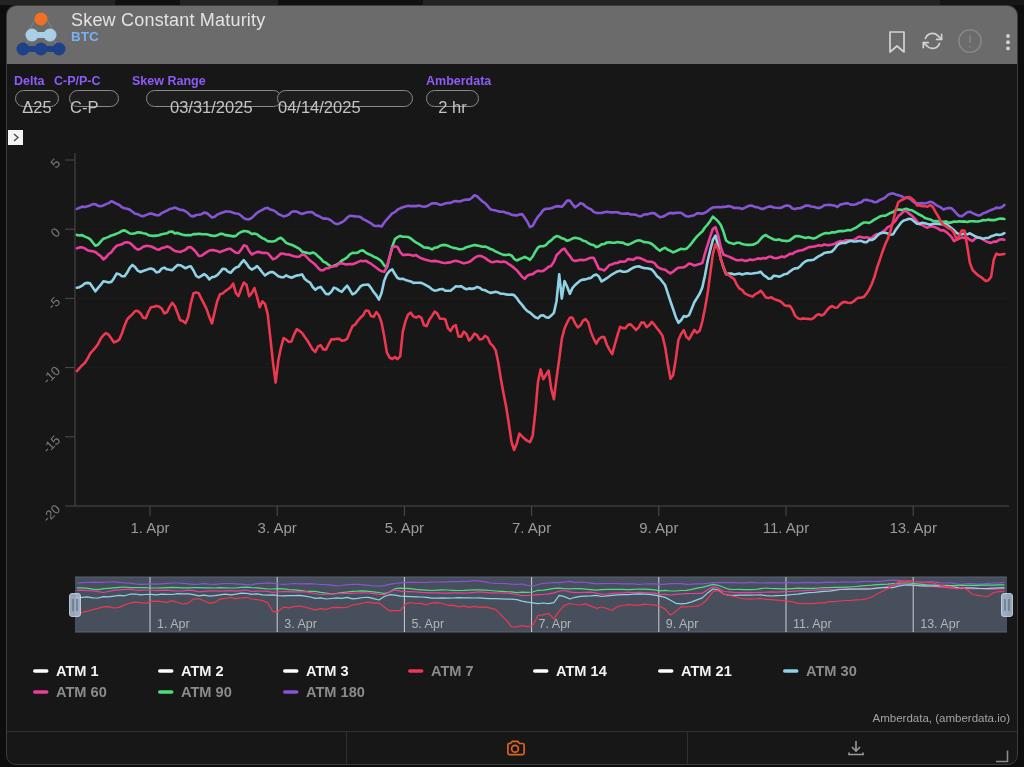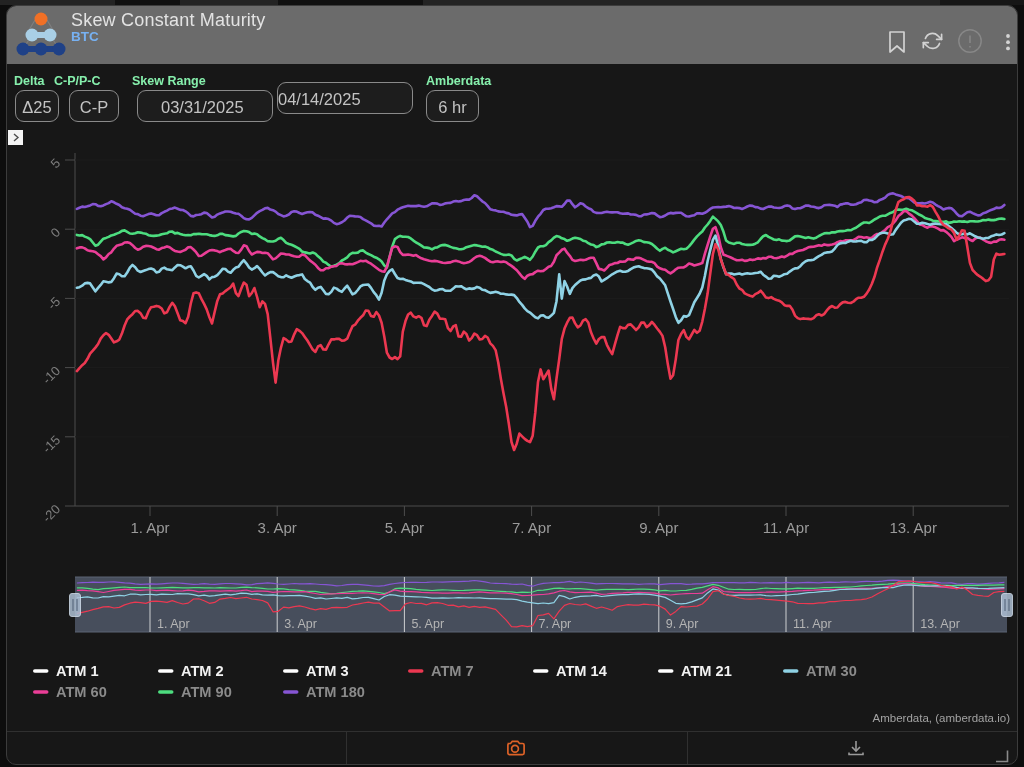--- a/index.html
+++ b/index.html
@@ -2,22 +2,22 @@
 <html><head>
 <meta charset="utf-8">
 <style>
 html,body{margin:0;padding:0;width:1024px;height:767px;background:#0d0d0d;overflow:hidden;
 font-family:"Liberation Sans",sans-serif;}
 #panel{position:absolute;left:6px;top:5px;width:1012px;height:760px;background:#171717;
 border:1px solid #3c3c3c;border-radius:10px;overflow:hidden;box-sizing:border-box;}
 #hdr{position:absolute;left:0;top:0;width:100%;height:58px;background:#6b6b6b;}
 #title{position:absolute;left:64px;top:4px;font-size:18px;color:#e3e3e3;letter-spacing:0.2px;}
 #sub{position:absolute;left:64px;top:23px;font-size:13.5px;font-weight:bold;color:#77b1f2;}
-.flabel{position:absolute;font-size:12.5px;font-weight:bold;color:#86efac;}
-.fbox{position:absolute;height:32px;border:1.5px solid #8a8a8a;border-radius:9px;background:#1d1d1d;
+.flabel{position:absolute;font-size:12.5px;font-weight:bold;color:#8b5cf6;}
+.fbox{position:absolute;height:17px;border:1.5px solid #8a8a8a;border-radius:9px;background:#1d1d1d;
 color:#c3c3c3;font-size:16.5px;line-height:33px;box-sizing:border-box;}
 #toggle{position:absolute;left:1px;top:124px;width:15px;height:15px;background:#f4f4f4;}
 #toolbar{position:absolute;left:0;bottom:0;width:100%;height:32px;border-top:1px solid #303030;}
 .vdiv{position:absolute;top:0;width:1px;height:32px;background:#303030;}
 </style>
 </head>
 <body>
 <div style="position:absolute;left:0;top:0;width:1024px;height:5px;background:#232323"></div>
 <div style="position:absolute;left:115px;top:0;width:65px;height:5px;background:#101010"></div>
 <div style="position:absolute;left:278px;top:0;width:145px;height:5px;background:#101010"></div>
@@ -55,26 +55,26 @@
     <g fill="#d4d4d4">
       <circle cx="127" cy="10" r="1.9"></circle>
       <circle cx="127" cy="16.2" r="1.9"></circle>
       <circle cx="127" cy="22.4" r="1.9"></circle>
     </g>
   </svg>
 
   <div class="flabel" style="left:7px;top:68px">Delta</div>
   <div class="fbox" style="left:8px;top:84px;width:44px;text-align:center">Δ25</div>
   <div class="flabel" style="left:47px;top:68px">C-P/P-C</div>
-  <div class="fbox" style="left:62px;top:84px;width:50px;text-align:center">C-P</div>
+  <div class="fbox" style="left:62px;top:84px;width:50px;">C-P</div>
   <div class="flabel" style="left:125px;top:68px">Skew Range</div>
-  <div class="fbox" style="left:130px;top:84px;width:136px;padding-left:23px">03/31/2025</div>
-  <div class="fbox" style="left:270px;top:76px;width:136px;padding-left:0">04/14/2025</div>
+  <div class="fbox" style="left:139px;top:84px;width:136px;padding-left:23px">03/31/2025</div>
+  <div class="fbox" style="left:270px;top:84px;width:136px;padding-left:0">04/14/2025</div>
   <div class="flabel" style="left:419px;top:68px">Amberdata</div>
-  <div class="fbox" style="left:419px;top:84px;width:53px;text-align:center">6 hr</div>
+  <div class="fbox" style="left:419px;top:84px;width:53px;text-align:center">2 hr</div>
   <div id="toggle"><svg width="15" height="15" viewBox="0 0 15 15">
         <polyline points="6,4 10,7.5 6,11" fill="none" stroke="#4f4f4f" stroke-width="1.4"></polyline>
       </svg></div>
 
   <svg id="chart" style="position:absolute;left:-6px;top:-5px" width="1024" height="740" viewBox="0 0 1024 740">
     <line x1="74" y1="152" x2="74" y2="505" stroke="#4d4d4d" stroke-width="1"></line>
     <line x1="74" y1="505" x2="1008" y2="505" stroke="#4d4d4d" stroke-width="1"></line>
     <line x1="74" y1="159.0" x2="1008" y2="159.0" stroke="#1c1c1c" stroke-width="1"></line>
     <line x1="64" y1="159.0" x2="74" y2="159.0" stroke="#4d4d4d" stroke-width="1"></line>
     <line x1="74" y1="228.2" x2="1008" y2="228.2" stroke="#1c1c1c" stroke-width="1"></line>

